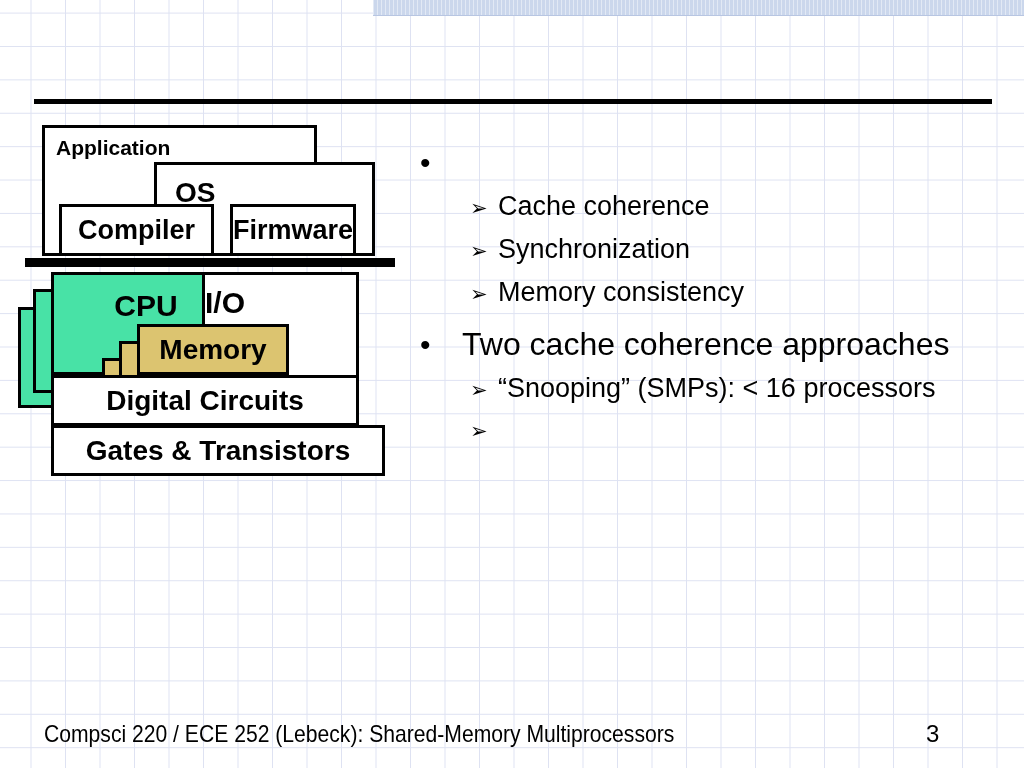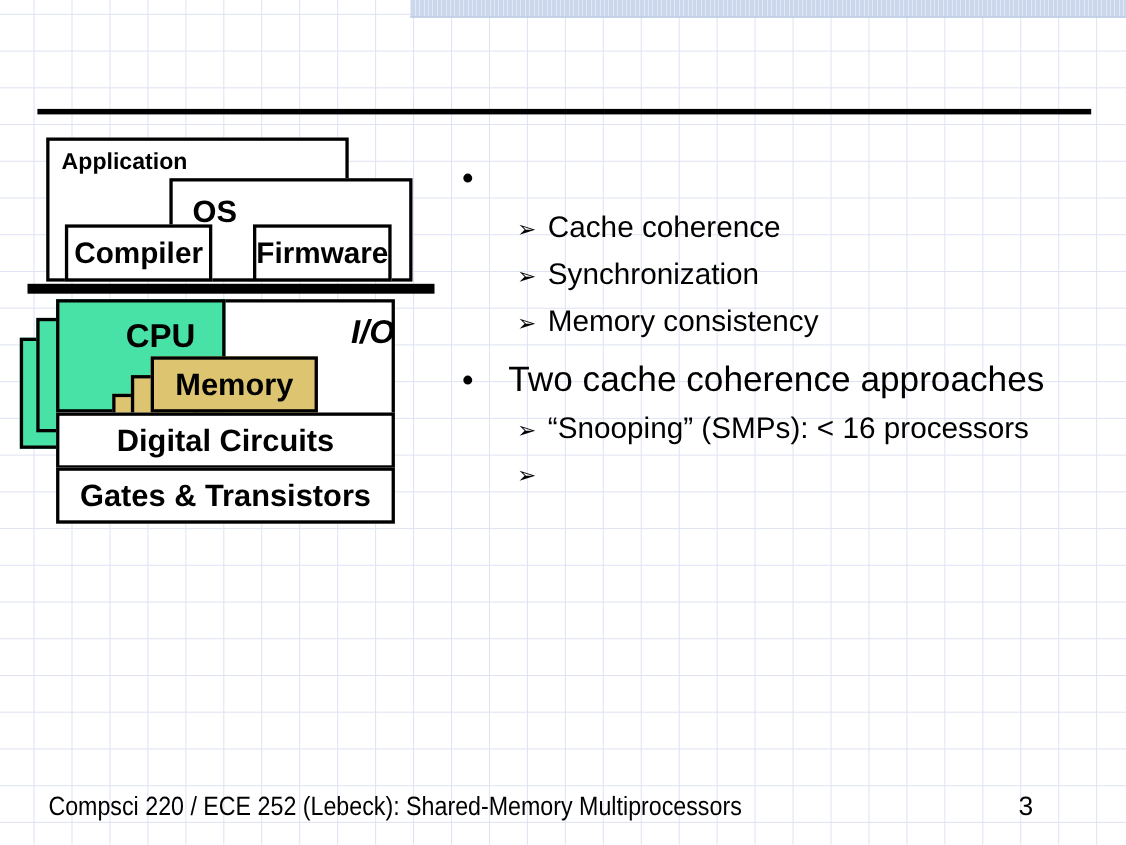--- a/index.html
+++ b/index.html
@@ -32,33 +32,33 @@
   
   .dbox{position:absolute;box-sizing:border-box;border:3px solid #000;background:#fff;font-weight:bold;}
   .teal{background:#48e2a6;padding-left:36px;}
   .tan{background:#dcc470;}
   .center-label{display:flex;align-items:center;justify-content:center;}
 
   #app-box{left:42px;top:125px;width:275px;height:131px;}
   #app-box .lbl{position:absolute;left:11px;top:8px;font-size:21px;}
   #os-box{left:154px;top:162px;width:221px;height:94px;}
   #os-box .lbl{position:absolute;left:18px;top:12px;font-size:28px;}
-  #compiler-box{left:59px;top:204px;width:134px;height:52px;font-size:27px;}
+  #compiler-box{left:59px;top:204px;width:155px;height:52px;font-size:27px;}
   #firmware-box{left:230px;top:204px;width:126px;height:52px;font-size:27px;}
   #divider-bar{position:absolute;left:25px;top:258px;width:370px;height:9px;background:#000;}
 
   #cpu-card-back{left:18px;top:307px;width:100px;height:101px;}
   #cpu-card-mid{left:33px;top:289px;width:100px;height:104px;}
   #outer-box{left:51px;top:272px;width:308px;height:204px;}
   #cpu-box{left:51px;top:272px;width:154px;height:103px;text-align:center;padding-top:14px;font-size:30px;}
-  #io-label{position:absolute;left:205px;top:286px;width:154px;text-align:right;font-size:30px;font-weight:bold;font-style:italic;}
+  #io-label{position:absolute;left:205px;top:286px;width:154px;text-align:left;font-size:30px;font-weight:bold;}
   #mem-card-back{left:102px;top:358px;width:60px;height:40px;}
   #mem-card-mid{left:119px;top:341px;width:60px;height:45px;}
   #digital-row{left:51px;top:375px;width:308px;height:51px;font-size:28px;}
-  #gates-row{left:51px;top:425px;width:308px;height:51px;font-size:28px;}
+  #gates-row{left:51px;top:425px;width:334px;height:51px;font-size:28px;}
   #memory-box{left:137px;top:324px;width:152px;height:51px;font-size:28px;}
 
   
   .bullets{position:absolute;left:420px;top:140px;width:600px;}
   .b1{display:flex;align-items:baseline;font-size:32px;line-height:46px;}
   .b1 .mark{width:42px;font-size:30px;}
   .b2{display:flex;align-items:baseline;font-size:27px;line-height:41px;padding-left:50px;}
   .b2 .mark{width:28px;font-size:21px;font-family:"DejaVu Sans", sans-serif;}
   .gap{height:6px;}
 

